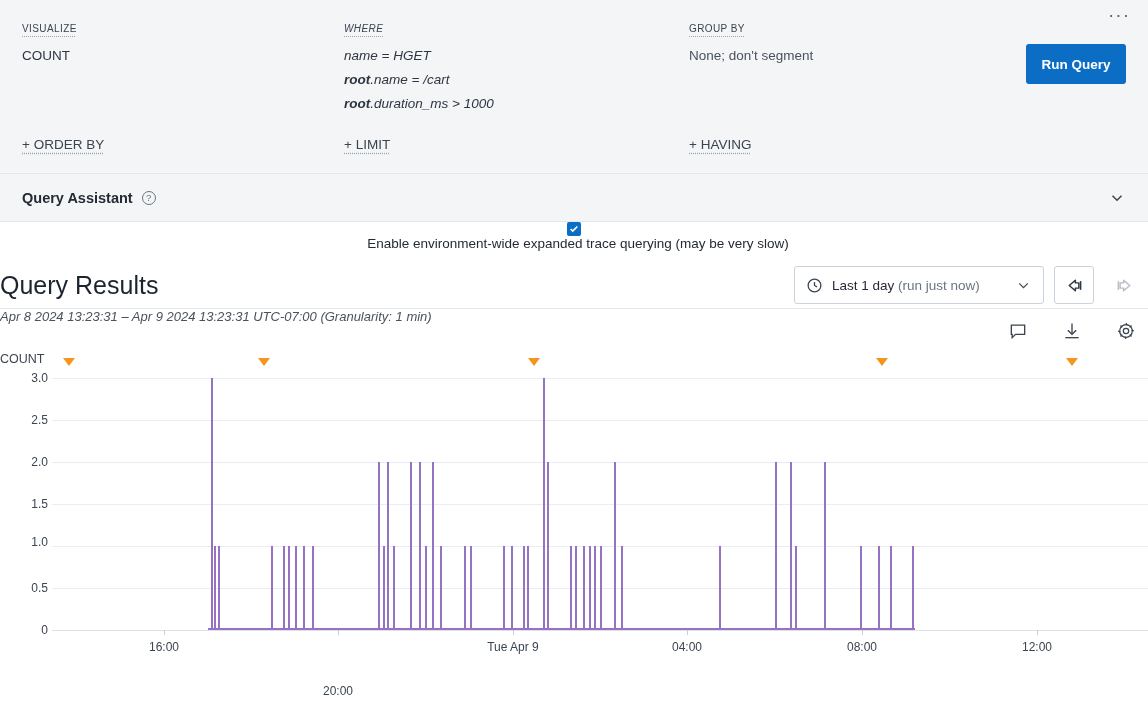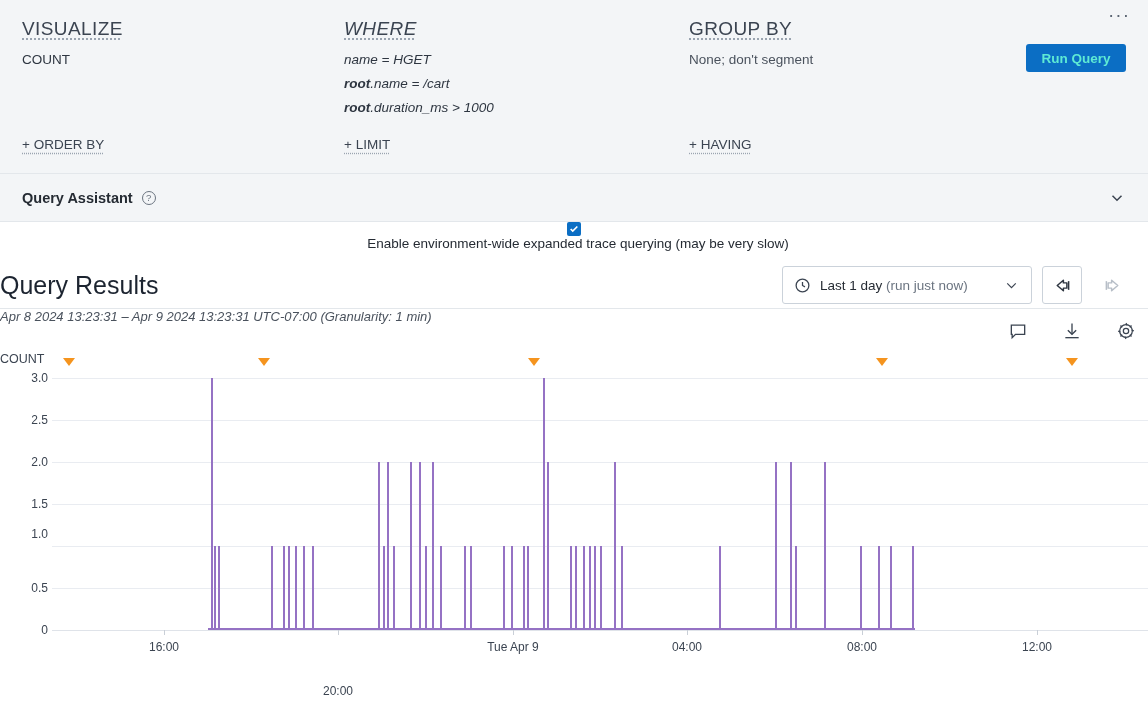--- a/index.html
+++ b/index.html
@@ -19,21 +19,21 @@
     height: 174px;
     padding: 18px 22px 0 22px;
   }
   .qb-cols { display: flex; }
   .qb-col { position: relative; }
   .qb-col.c1 { width: 322px; }
   .qb-col.c2 { width: 345px; font-style: italic; }
   .qb-col.c3 { width: 345px; }
 
   .qb-head {
-    font-size: 19px;
+    font-size: 10px;
     font-weight: 400;
     letter-spacing: .4px;
     color: #3b4451;
     text-decoration: underline;
     text-decoration-style: dotted;
     text-decoration-color: #9aa4b0;
     text-underline-offset: 4px;
     cursor: pointer;
     display: inline-block;
   }
@@ -70,23 +70,23 @@
     right: 18px; top: 8px;
     font-size: 19px;
     letter-spacing: 1px;
     color: #5b6573;
     cursor: pointer;
     line-height: 14px;
   }
   .run-btn {
     position: absolute;
     right: 22px; top: 44px;
-    width: 100px; height: 28px;
+    width: 100px; height: 40px;
     background: #0b6ec4;
-    color: #5eead4;
+    color: #ffffff;
     border: none;
     border-radius: 3px;
     font-family: "Liberation Sans", sans-serif;
     font-size: 13.5px;
     font-weight: 700;
     cursor: pointer;
   }
 
   
   .qa-bar {
@@ -124,21 +124,21 @@
   }
   .cb-label { font-size: 13.5px; color: #252b33; margin-left: 8px; }
 
   
   .res-head {
     display: flex; align-items: center;
     padding: 0 0 0 0;
     height: 46px;
   }
   .res-title { font-size: 25px; font-weight: 400; color: #1c2430; }
-  .res-ctrl { margin-left: auto; display: flex; align-items: center; gap: 0; padding-right: 16px;}
+  .res-ctrl { margin-left: auto; display: flex; align-items: center; gap: 0; padding-right: 4px;}
   .time-sel {
     display: flex; align-items: center;
     width: 250px; height: 38px;
     border: 1px solid #cbd2da;
     border-radius: 3px;
     background: #fff;
     padding: 0 11px;
     cursor: pointer;
   }
   .time-txt { font-size: 13.5px; color: #252b33; margin-left: 9px; }
@@ -350,21 +350,21 @@
 </div>
 
 <div class="chart-wrap">
   <div class="axis-title">COUNT</div>
   <div class="plot" id="plot">
       <div class="gridline zero" style="top: 252px;"></div>
       <div class="ytick" style="top: 252px;">0</div>
       <div class="gridline" style="top: 210px;"></div>
       <div class="ytick" style="top: 210px;">0.5</div>
       <div class="gridline" style="top: 168px;"></div>
-      <div class="ytick" style="top: 156px;">1.0</div>
+      <div class="ytick" style="top: 164px;">1.0</div>
       <div class="gridline" style="top: 126px;"></div>
       <div class="ytick" style="top: 126px;">1.5</div>
       <div class="gridline" style="top: 84px;"></div>
       <div class="ytick" style="top: 84px;">2.0</div>
       <div class="gridline" style="top: 42px;"></div>
       <div class="ytick" style="top: 42px;">2.5</div>
       <div class="gridline" style="top: 0px;"></div>
       <div class="ytick" style="top: 0px;">3.0</div>
       <div class="baseline" style="left: 156px; width: 707px;"></div>
       <div class="bar" style="left: 159px; height: 252px; background: rgb(149, 114, 196);"></div>

